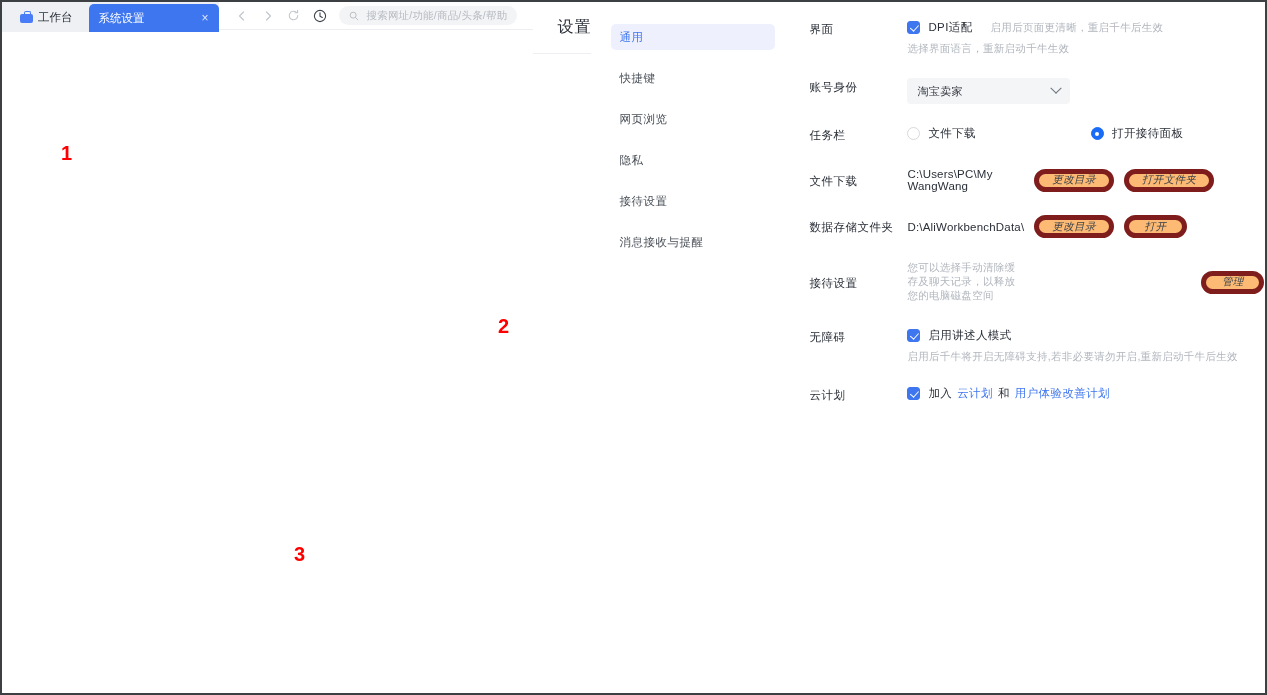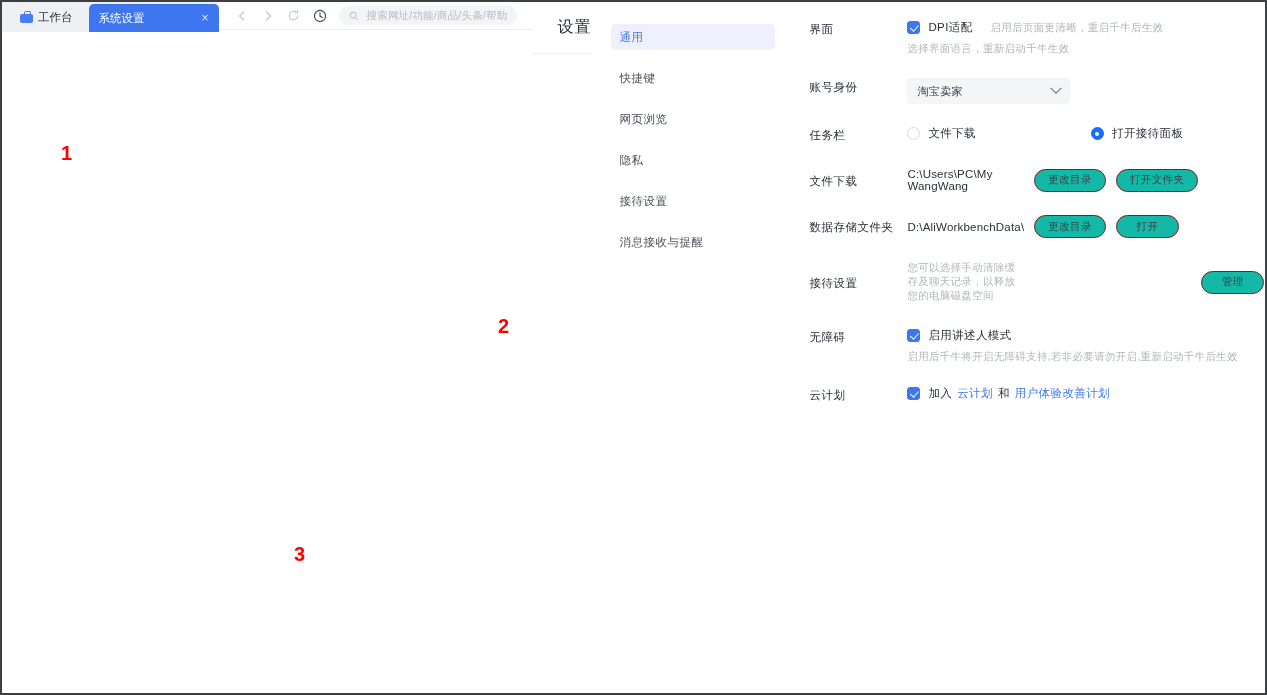--- a/index.html
+++ b/index.html
@@ -221,30 +221,31 @@
     font-size: 11.5px; color: #2a2f38;
     letter-spacing: .2px;
     flex: 1;
   }
   .path-hint {
     font-size: 10.5px; color: #b1b6bd;
     letter-spacing: .3px; flex: 1;
   }
   .btn {
     height: 23px; min-width: 63px;
-    border: 1px solid #7f1d1d;
+    border: 5px solid #7f1d1d;
     border-radius: 12px;
-    background: #14b8a6;
+    background: #fdba74;
     font-size: 10.5px; color: #3c424a;
     display: flex; align-items: center; justify-content: center;
     padding: 0 13px;
     margin-left: 10px;
     cursor: pointer;
     letter-spacing: .4px;
     white-space: nowrap;
+    font-style: italic;
   }
   .btns-wrap { display: flex; width: 240px; }
 
   .link { color: #3e76f0; cursor: pointer; }
 
   
   .anno {
     position: absolute;
     color: #ff0000;
     font-size: 20px;

